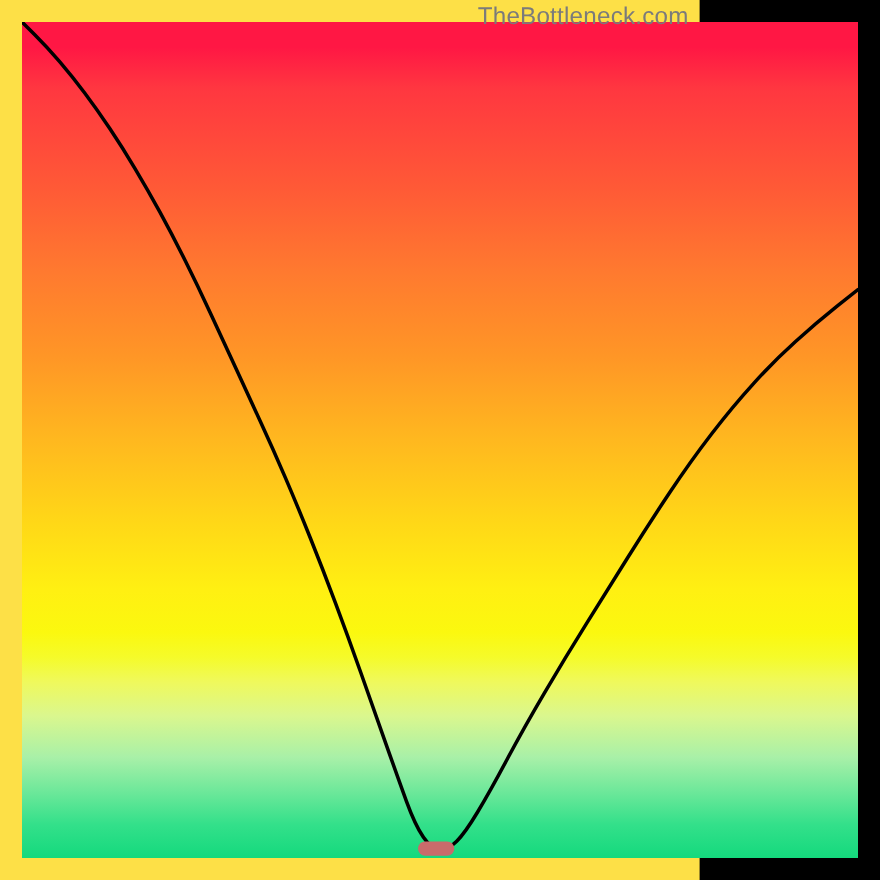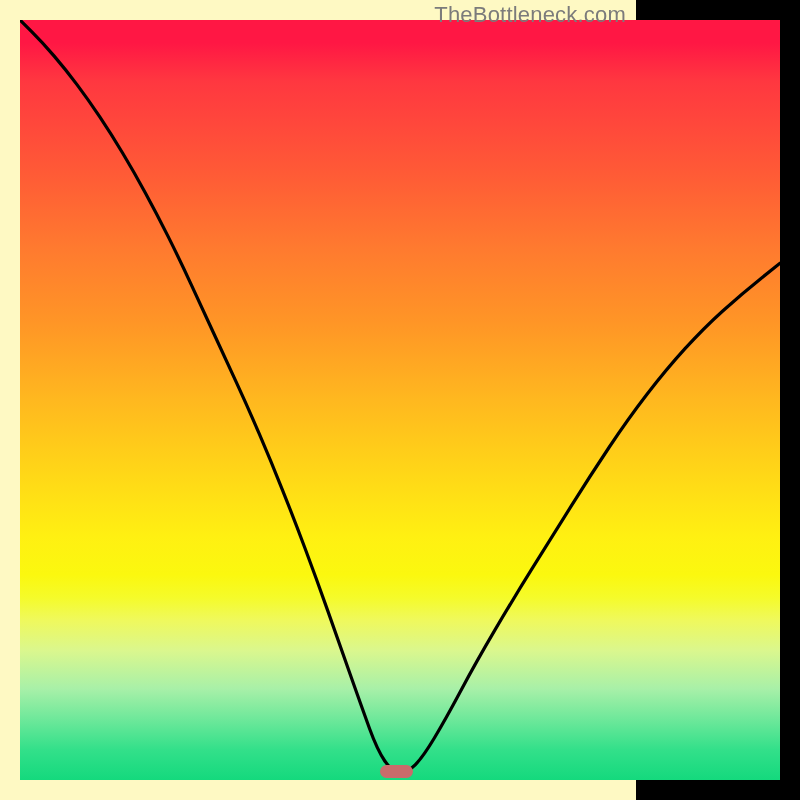--- a/index.html
+++ b/index.html
@@ -8,21 +8,21 @@
     width: 800px;
     height: 800px;
     background: #000;
     overflow: hidden;
     font-family: Arial, Helvetica, sans-serif;
   }
   .outer {
     position: relative;
     width: 636px;
     height: 800px;
-    background: #fef9c3;
+    background: #fde047;
   }
   .watermark {
     position: absolute;
     top: 2px;
     right: 10px;
     color: #7b7b7b;
     font-size: 22px;
     letter-spacing: 0.2px;
     z-index: 40;
     user-select: none;

